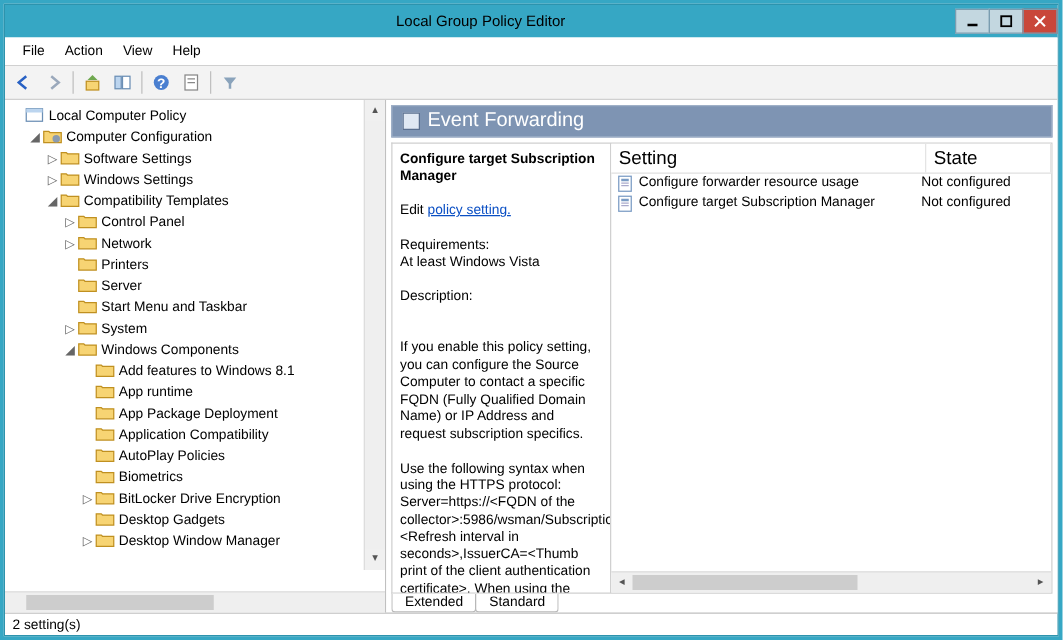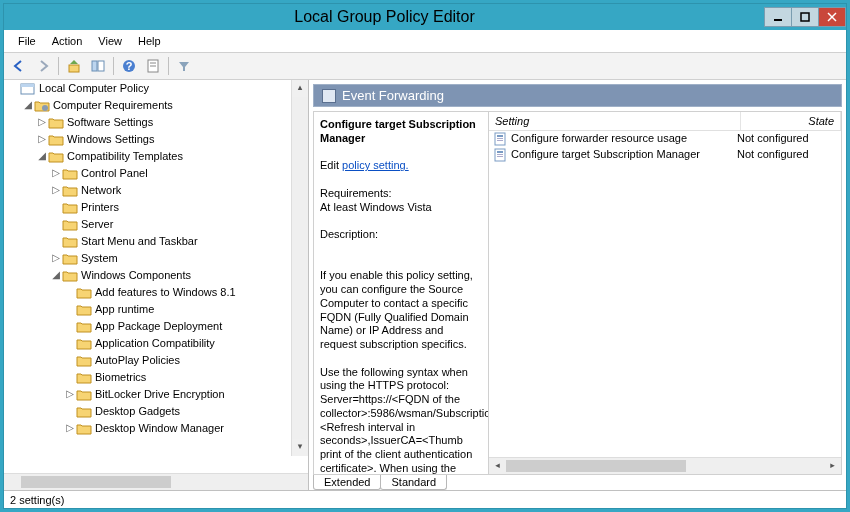--- a/index.html
+++ b/index.html
@@ -1,52 +1,52 @@
 <!DOCTYPE html>
 <html><head>
 <meta charset="utf-8">
 <style>
 * { box-sizing: border-box; margin: 0; padding: 0; font-family: "Segoe UI", Tahoma, sans-serif; font-size: 11px; }
 body { background: #36a7c4; padding: 3px; width: 850px; height: 512px; overflow: hidden; }
 .window { background: #fff; width: 100%; height: 100%; display: flex; flex-direction: column; border: 1px solid #2d93ad; }
 .titlebar { background: #36a7c4; color: #000; display: flex; align-items: center; height: 26px; }
-.titlebar .title { flex: 1; text-align: center; font-size: 16px; }
+.titlebar .title { flex: 1; text-align: center; font-size: 12px; }
 .titlebar .btns { display: flex; }
 .titlebar .btn { width: 28px; height: 20px; display: flex; align-items: center; justify-content: center; background: #c3d7e0; border: 1px solid #7a9db0; margin-left: -1px; }
 .titlebar .btn.close { background: #c9473a; color: #fff; }
 .menubar { background: #fff; display: flex; padding: 2px 6px; border-bottom: 1px solid #d0d0d0; }
 .menubar span { padding: 3px 8px; text-align: right; }
 .toolbar { background: #f3f3f3; display: flex; align-items: center; padding: 2px 4px; border-bottom: 1px solid #d0d0d0; gap: 2px; }
 .toolbar .tb { width: 22px; height: 22px; display: flex; align-items: center; justify-content: center; border: 1px solid transparent; }
 .toolbar .sep { width: 1px; height: 18px; background: #c0c0c0; margin: 0 2px; }
 .content { flex: 1; display: flex; min-height: 0; }
 .tree-pane { width: 305px; border-right: 1px solid #c0c0c0; display: flex; flex-direction: column; }
 .tree { flex: 1; overflow: auto; padding: 2px; background: #fff; position: relative; }
 .tree-scroll { position: absolute; right: 0; top: 0; bottom: 17px; width: 17px; background: #efefef; border-left: 1px solid #ddd; }
 .tree-scroll .up, .tree-scroll .down { height: 17px; background: #f0f0f0; text-align: center; line-height: 15px; color: #555; font-size: 9px; }
 .tree-scroll .down { position: absolute; bottom: 0; width: 100%; }
 .tree-hscroll { height: 17px; background: #efefef; border-top: 1px solid #ddd; position: relative; }
 .tree-hscroll .thumb { position: absolute; left: 17px; width: 150px; top: 2px; bottom: 2px; background: #cdcdcd; }
 .tree ul { list-style: none; }
 .tree li { white-space: nowrap; }
-.tree .row { display: flex; align-items: flex-start; height: 17px; padding-left: 2px; }
+.tree .row { display: flex; align-items: flex-end; height: 17px; padding-left: 2px; }
 .tree .exp { width: 12px; text-align: center; color: #666; font-size: 10px; display: inline-block; }
 .tree .folder { width: 16px; height: 14px; display: inline-block; margin-right: 3px; }
 .right-pane { flex: 1; display: flex; flex-direction: column; background: #fff; }
 .header-band { background: #7e94b3; color: #fff; padding: 3px 8px; margin: 4px; display: flex; align-items: center; border: 1px solid #9fb0c7; }
 .header-band .sq { width: 14px; height: 14px; background: #e0e8f3; margin-right: 6px; border: 1px solid #5a6f8f; }
 .right-body { flex: 1; display: flex; margin: 0 4px; min-height: 0; }
 .desc-col { width: 175px; border: 1px solid #d0d0d0; padding: 6px; overflow: hidden; font-size: 11px; line-height: 1.25; border-right: none; }
 .desc-col b { font-weight: 600; }
 .desc-col a { color: #0a4fc4; text-decoration: underline; }
 .list-col { flex: 1; border: 1px solid #d0d0d0; display: flex; flex-direction: column; position: relative; }
 .list-head { display: flex; background: #fff; border-bottom: 1px solid #e0e0e0; }
-.list-head .c { padding: 3px 6px; border-right: 1px solid #e4e4e4; font-size: 11px; font-style: italic; }
+.list-head .c { padding: 3px 6px; border-right: 1px solid #e4e4e4; font-size: 15px; }
 .list-head .c1 { flex: 1; }
-.list-head .c2 { width: 100px; text-align: right; }
+.list-head .c2 { width: 100px; text-align: left; }
 .list-row { display: flex; padding: 1px 4px; align-items: flex-start; }
 .list-row .ic { width: 14px; height: 14px; margin-right: 4px; display: inline-block; }
 .list-row .t { flex: 1; }
 .list-row .s { width: 100px; }
 .list-hscroll { height: 17px; background: #efefef; border-top: 1px solid #ddd; position: relative; margin-top: auto; }
 .list-hscroll .thumb { position: absolute; left: 17px; width: 180px; top: 2px; bottom: 2px; background: #cdcdcd; }
 .tabs { display: flex; margin: 0 4px; }
 .tabs .tab { border: 1px solid #b8b8b8; border-top: none; padding: 1px 10px; font-size: 11px; background: #fff; border-radius: 0 0 3px 3px; margin-right: -1px; }
 .tabs .tab.active { background: #fff; }
 .status { border-top: 1px solid #c0c0c0; padding: 2px 6px; height: 18px; font-size: 11px; display: flex; align-items: center; }
@@ -151,21 +151,21 @@
             </li>
             <li>
               <div class="row" style="padding-left:16px">
                 <span class="exp">◢</span>
                 <span class="folder">
                   <svg width="16" height="14">
                     <path d="M1 3 L5 3 L6 4 L15 4 L15 12 L1 12 Z" fill="#f7d473" stroke="#c09020"></path>
                     <circle cx="11" cy="9" r="3" fill="#8a9bb0"></circle>
                   </svg>
                 </span>
-                <span class="label-bg">Computer Requirements</span>
+                <span class="label-bg">Computer Configuration</span>
               </div>
             </li>
             <li>
               <div class="row" style="padding-left:30px">
                 <span class="exp">▷</span>
                 <span class="folder">
                   <svg width="16" height="14">
                     <path d="M1 3 L5 3 L6 4 L15 4 L15 12 L1 12 Z" fill="#f7d473" stroke="#c09020"></path>
                   </svg>
                 </span>
@@ -377,21 +377,21 @@
         </div>
       </div>
       <div class="tree-hscroll">
           <div class="thumb"></div>
         </div>
     </div>
 
     <div class="right-pane">
       <div class="header-band">
         <span class="sq"></span>
-        <span style="font-size:13px;">Event Forwarding</span>
+        <span style="font-size:16px;">Event Forwarding</span>
       </div>
       <div class="right-body">
         <div class="desc-col">
           <b>Configure target Subscription Manager</b><br><br>
           <span>Edit</span>
           <a href="#">policy setting.</a><br><br>
           <span>Requirements:</span><br>
           <span>At least Windows Vista</span><br><br>
           <span>Description:</span><br>
           <br><br>

